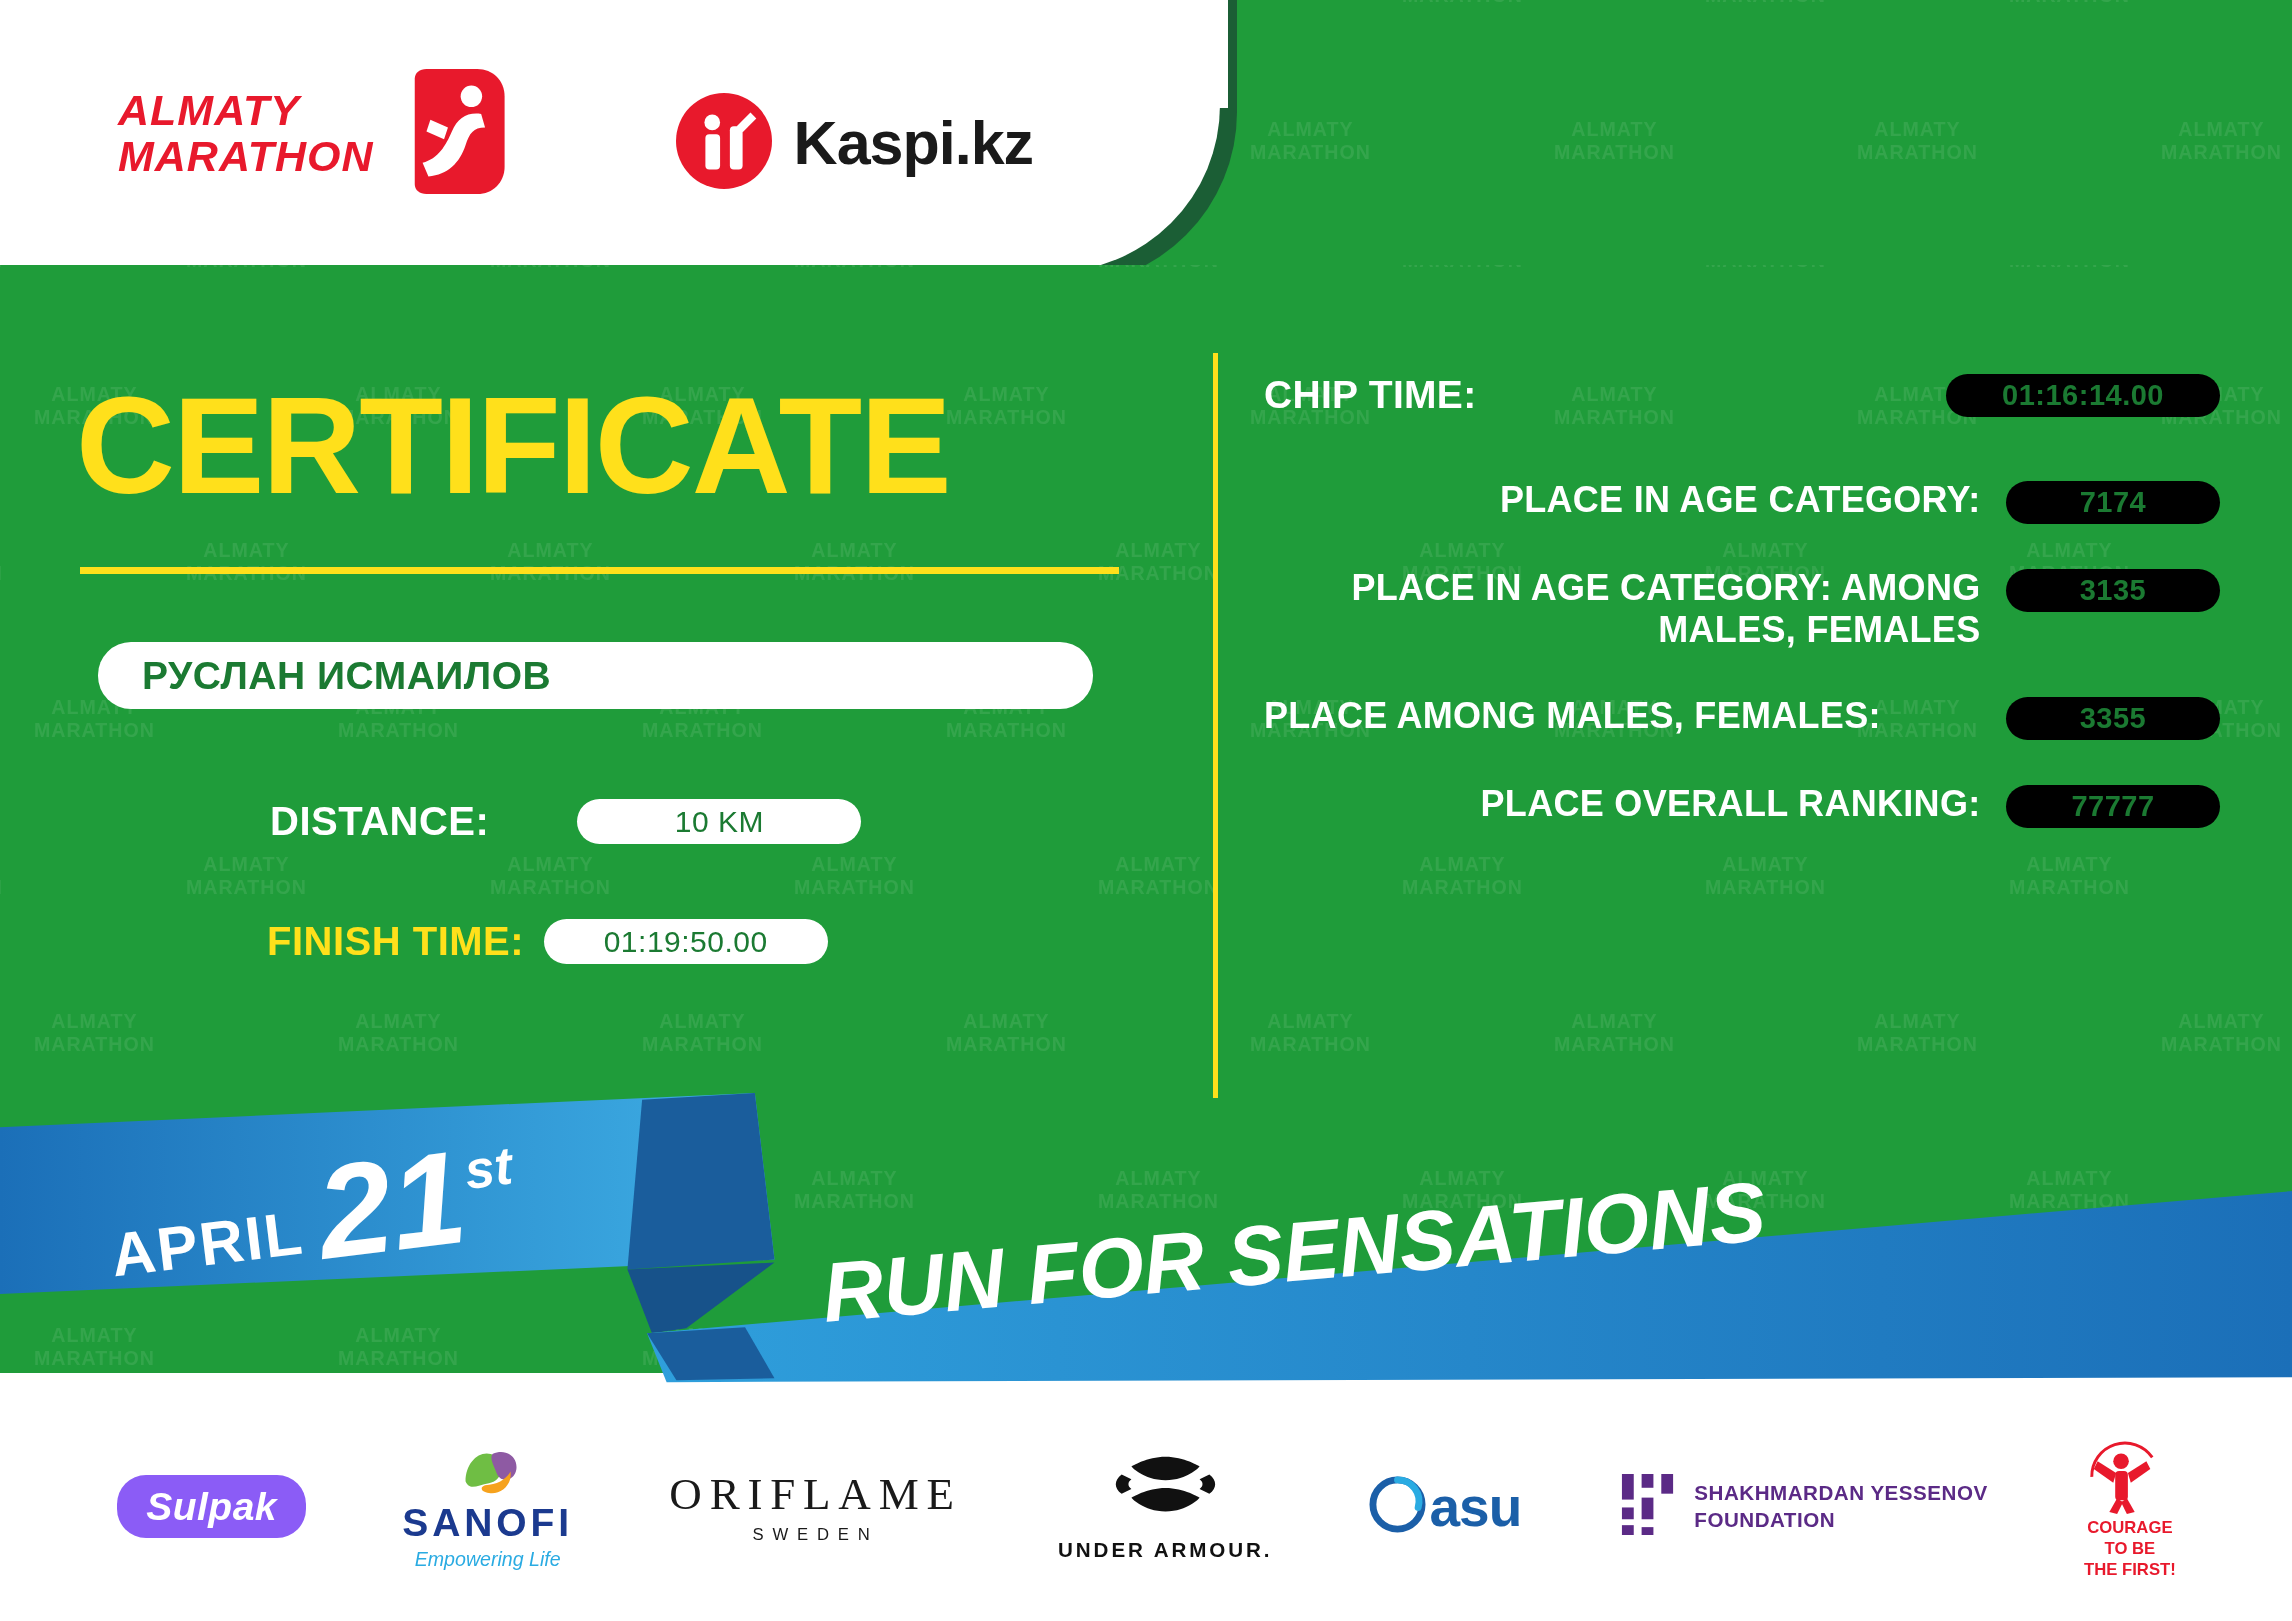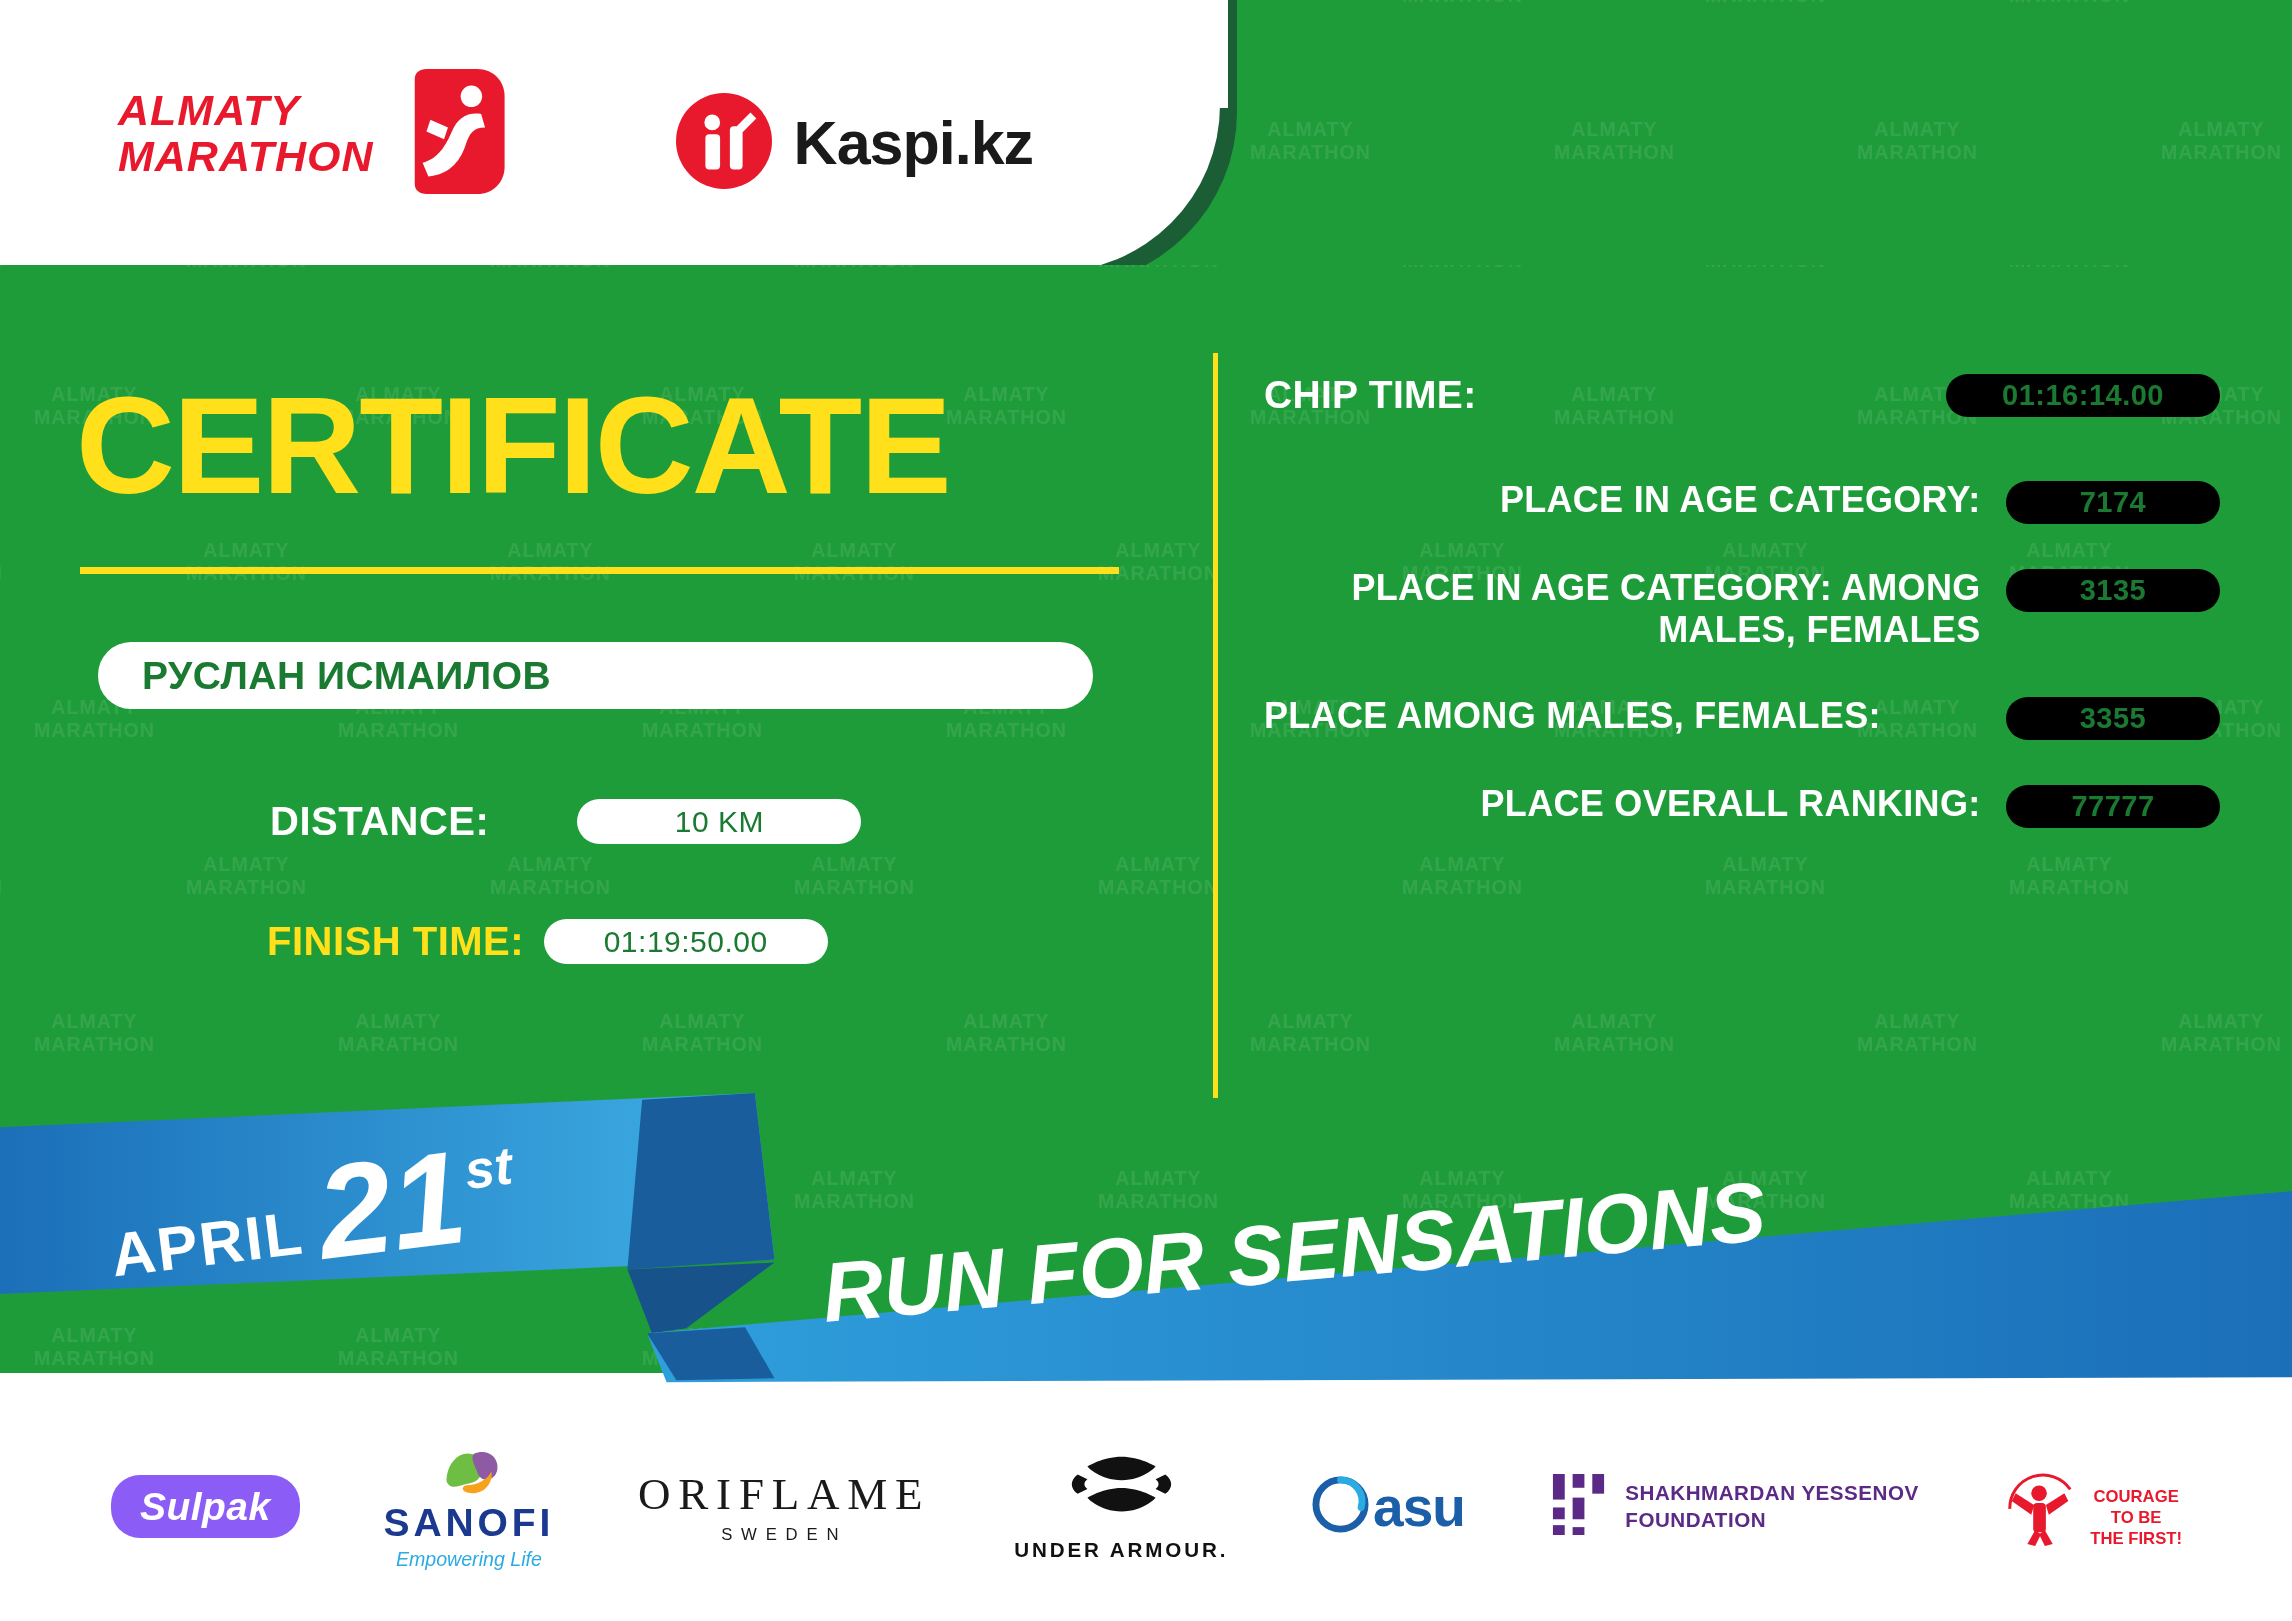--- a/index.html
+++ b/index.html
@@ -603,21 +603,21 @@
           <rect x="4" y="56" width="12" height="10" fill="#5b2a86"></rect>
           <rect x="24" y="58" width="12" height="8" fill="#5b2a86"></rect>
         </svg>
       </span>
       <div style="text-align:left;">
         <div class="yess">SHAKHMARDAN YESSENOV</div>
         <div class="yess">FOUNDATION</div>
       </div>
     </div>
 
-    <div class="sp" style="flex-direction:row;align-items:flex-end;">
+    <div class="sp" style="flex-direction:column;align-items:flex-start;">
       <span style="margin-right:9.8px;">
         <svg width="78" height="82" viewBox="0 0 80 84">
           <path d="M8 46 A34 34 0 0 1 70 26" fill="none" stroke="#e8192c" stroke-width="3"></path>
           <circle cx="38" cy="30" r="8" fill="#e8192c"></circle>
           <rect x="32" y="40" width="13" height="30" rx="4" fill="#e8192c"></rect>
           <path d="M33 42 L14 30 L10 38 L30 52 Z" fill="#e8192c"></path>
           <path d="M45 42 L64 30 L68 38 L48 52 Z" fill="#e8192c"></path>
           <path d="M34 68 L26 82 L34 84 L40 72 Z" fill="#e8192c"></path>
           <path d="M44 68 L52 82 L44 84 L38 72 Z" fill="#e8192c"></path>
         </svg>

